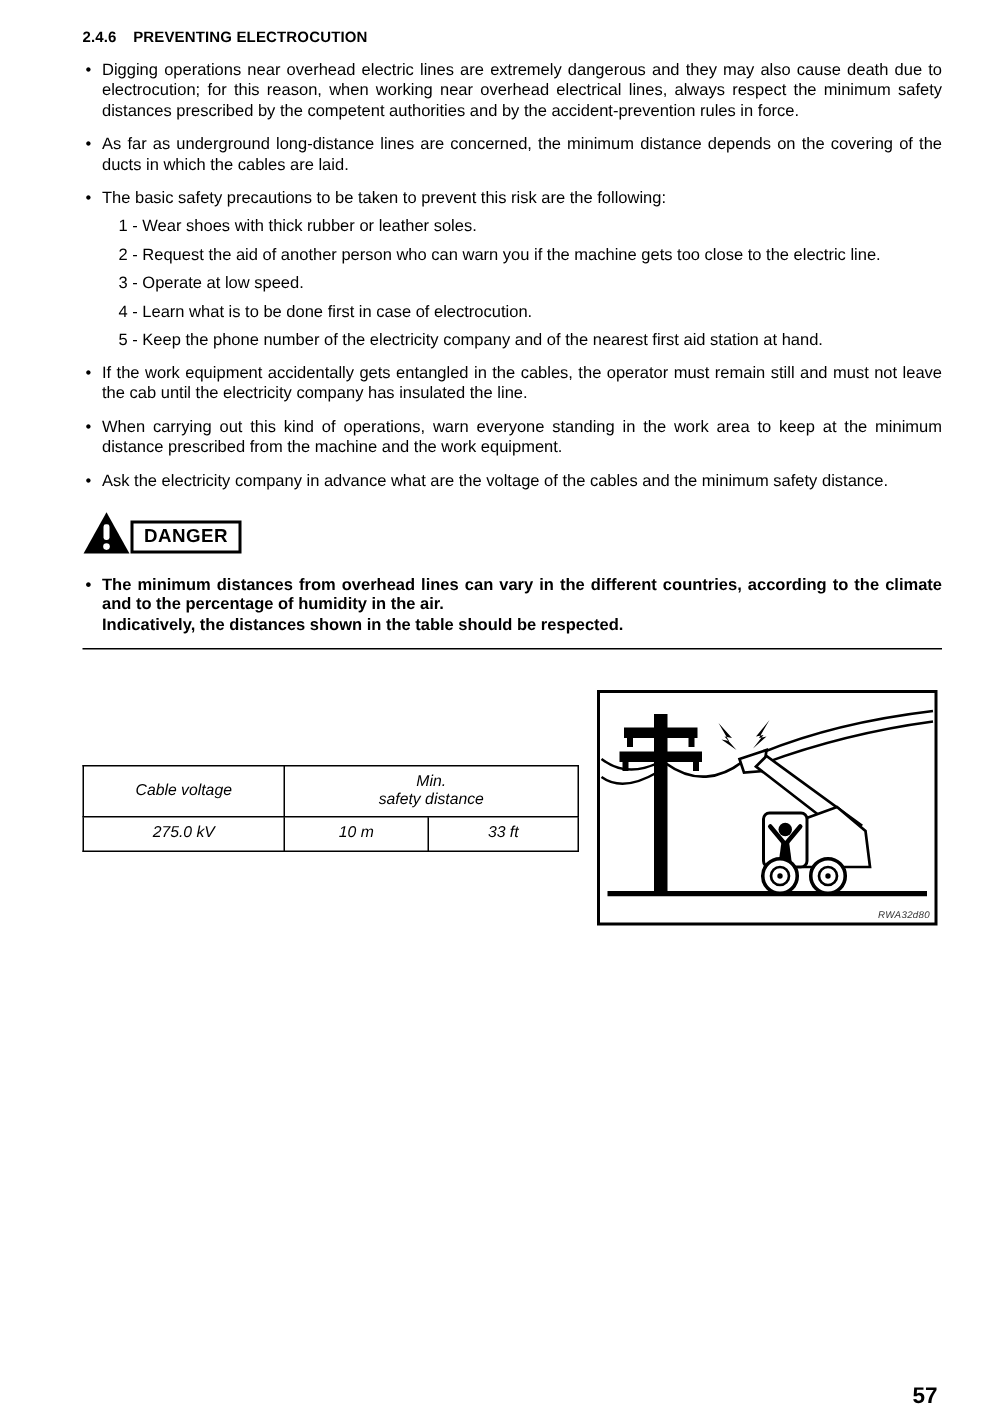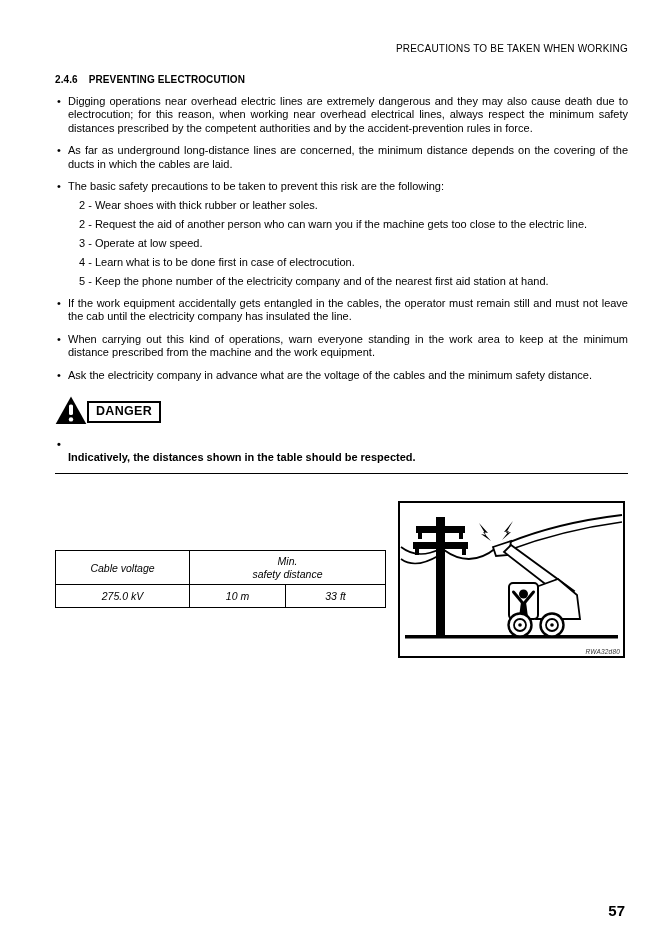--- a/index.html
+++ b/index.html
@@ -124,35 +124,34 @@
     right: 42px; top: 902px;
     font-size: 15px;
     font-weight: bold;
   }
 </style>
 </head>
 <body>
 
 <div class="page">
 
-  <div class="running-header">PRECAUTIONS TO BE TAKEN WHEN WORKING</div>
 
   <div class="content">
 
     <h1 class="section-title">
       <span class="sec-num">2.4.6</span><span>PREVENTING ELECTROCUTION</span>
     </h1>
 
     <ul class="bullets">
       <li>Digging operations near overhead electric lines are extremely dangerous and they may also cause death due to electrocution; for this reason, when working near overhead electrical lines, always respect the minimum safety distances prescribed by the competent authorities and by the accident-prevention rules in force.</li>
       <li>As far as underground long-distance lines are concerned, the minimum distance depends on the covering of the ducts in which the cables are laid.</li>
       <li>
         <span>The basic safety precautions to be taken to prevent this risk are the following:</span>
         <ol class="steps">
-          <li>2 - Wear shoes with thick rubber or leather soles.</li>
+          <li>1 - Wear shoes with thick rubber or leather soles.</li>
           <li>2 - Request the aid of another person who can warn you if the machine gets too close to the electric line.</li>
           <li>3 - Operate at low speed.</li>
           <li>4 - Learn what is to be done first in case of electrocution.</li>
           <li>5 - Keep the phone number of the electricity company and of the nearest first aid station at hand.</li>
         </ol>
       </li>
       <li>If the work equipment accidentally gets entangled in the cables, the operator must remain still and must not leave the cab until the electricity company has insulated the line.</li>
       <li>When carrying out this kind of operations, warn everyone standing in the work area to keep at the minimum distance prescribed from the machine and the work equipment.</li>
       <li>Ask the electricity company in advance what are the voltage of the cables and the minimum safety distance.</li>
     </ul>
@@ -163,21 +162,21 @@
           <path d="M16 0.5 L31.3 28 L0.7 28 Z" fill="#000"></path>
           <rect x="14" y="8.5" width="4" height="10.5" rx="1.6" fill="#fff"></rect>
           <circle cx="16" cy="23.4" r="2.2" fill="#fff"></circle>
         </svg>
       </span>
       <span class="danger-box">DANGER</span>
     </div>
 
     <ul class="bullets bold-note">
       <li>
-        <br>
+        <span>The minimum distances from overhead lines can vary in the different countries, according to the climate and to the percentage of humidity in the air.</span><br>
         <span>Indicatively, the distances shown in the table should be respected.</span>
       </li>
     </ul>
 
     <hr class="rule">
 
     <div class="bottom-row">
 
       <table class="distance-table">
         <colgroup>

